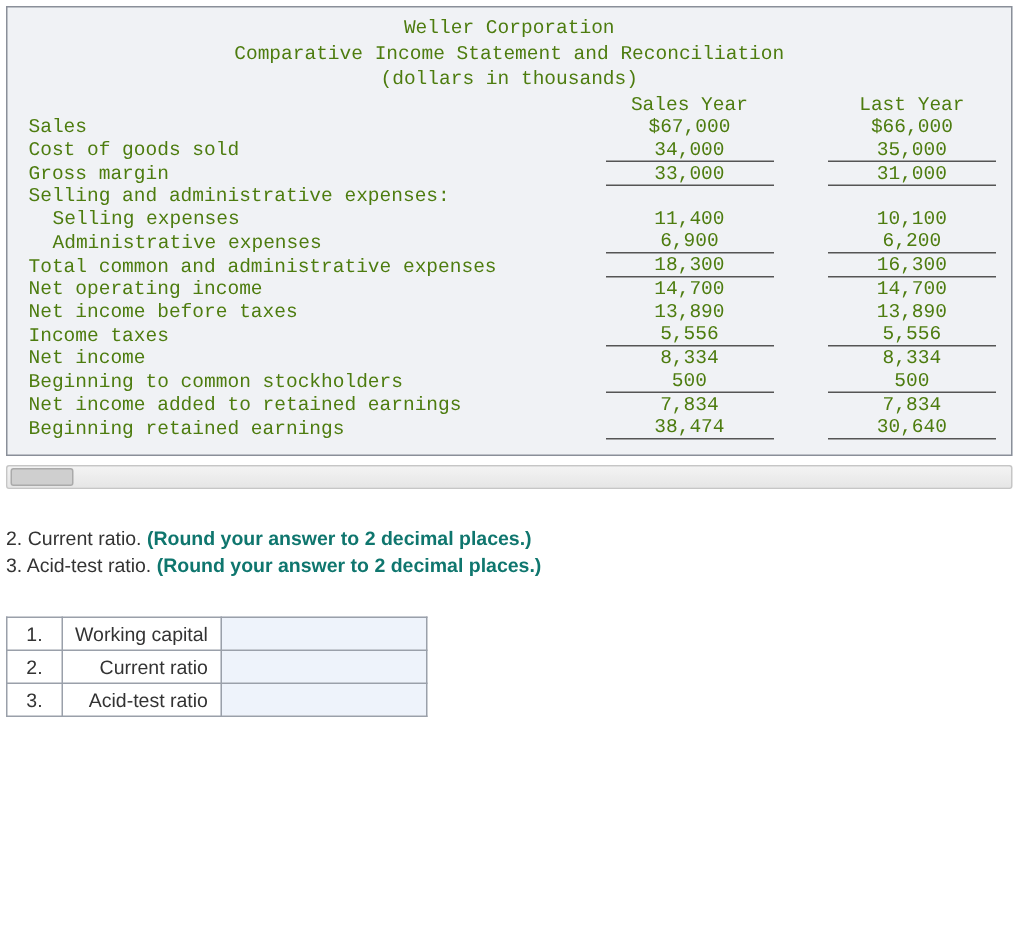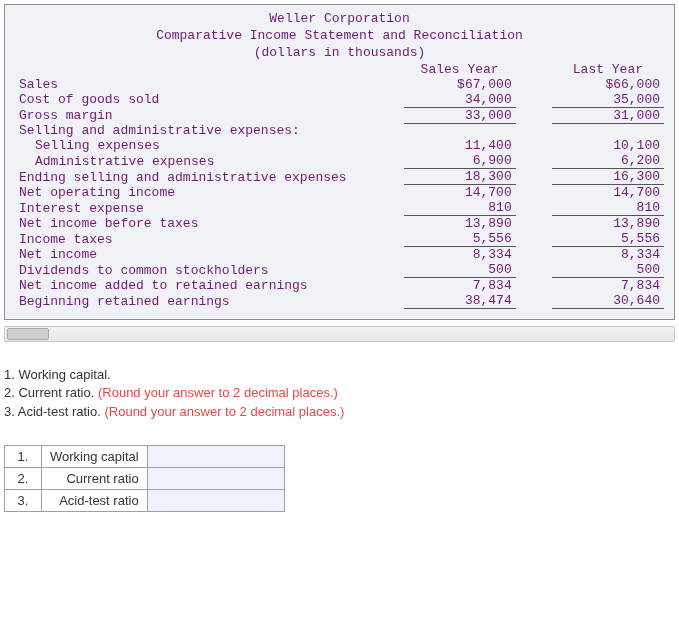--- a/index.html
+++ b/index.html
@@ -11,38 +11,38 @@
     background: #fff;
     width: 679px;
     box-sizing: border-box;
   }
   .statement {
     background: #f0f2f5;
     border: 1px solid #8a8f99;
     padding: 6px 10px 10px 10px;
     font-family: "Courier New", monospace;
     font-size: 13px;
-    color: #701a75;
+    color: #4d7c0f;
   }
   .stmt-title {
     text-align: center;
     line-height: 1.3;
   }
   table.fin {
     border-collapse: collapse;
     width: 100%;
     table-layout: fixed;
   }
   table.fin td {
     padding: 0 4px;
     vertical-align: bottom;
     white-space: nowrap;
   }
   td.label { width: 55%; }
-  td.num { width: 15%; text-align: right; }
+  td.num { width: 15%; text-align: center; }
   td.gap { width: 4%; }
   .indent1 { padding-left: 20px !important; }
   .ul { border-bottom: 1px solid #555; }
   .dbl { border-bottom: 3px double #555; }
   .hdr { text-align: center !important;}
 
   .scroll-hint {
     height: 14px;
     margin-top: 6px;
     background: linear-gradient(#f3f3f3,#e6e6e6);
@@ -57,21 +57,21 @@
     background: #cfcfcf;
     border: 1px solid #aaa;
     border-radius: 2px;
   }
 
   .req-block { margin-top: 24px; }
   .req-heading { font-weight: bold; }
   .req-text { margin: 2px 0 14px 0; }
   .q-list { margin: 0 0 24px 0; }
   .q-line { line-height: 1.4; }
-  .red { color: #ef4444; font-weight: normal; }
+  .red { color: #0f766e; font-weight: bold; }
 
   table.answer {
     border-collapse: collapse;
     font-size: 13px;
   }
   table.answer td, table.answer th {
     border: 1px solid #9aa0aa;
     padding: 3px 8px;
     background: #fff;
     font-weight: normal;
@@ -132,57 +132,51 @@
           <td class="gap"></td>
           <td class="num ">10,100</td>
         </tr>
         <tr>
           <td class="label indent1">Administrative expenses</td>
           <td class="num ul">6,900</td>
           <td class="gap"></td>
           <td class="num ul">6,200</td>
         </tr>
         <tr>
-          <td class="label">Ending selling and administrative expenses</td>
+          <td class="label">Total common and administrative expenses</td>
           <td class="num ul">18,300</td>
           <td class="gap"></td>
           <td class="num ul">16,300</td>
         </tr>
         <tr>
           <td class="label">Net operating income</td>
           <td class="num ">14,700</td>
           <td class="gap"></td>
           <td class="num ">14,700</td>
         </tr>
         <tr>
-          <td class="label">Interest expense</td>
-          <td class="num ul">810</td>
-          <td class="gap"></td>
-          <td class="num ul">810</td>
-        </tr>
-        <tr>
           <td class="label">Net income before taxes</td>
           <td class="num ">13,890</td>
           <td class="gap"></td>
           <td class="num ">13,890</td>
         </tr>
         <tr>
           <td class="label">Income taxes</td>
           <td class="num ul">5,556</td>
           <td class="gap"></td>
           <td class="num ul">5,556</td>
         </tr>
         <tr>
           <td class="label">Net income</td>
           <td class="num ">8,334</td>
           <td class="gap"></td>
           <td class="num ">8,334</td>
         </tr>
         <tr>
-          <td class="label">Dividends to common stockholders</td>
+          <td class="label">Beginning to common stockholders</td>
           <td class="num ul">500</td>
           <td class="gap"></td>
           <td class="num ul">500</td>
         </tr>
         <tr>
           <td class="label">Net income added to retained earnings</td>
           <td class="num ">7,834</td>
           <td class="gap"></td>
           <td class="num ">7,834</td>
         </tr>
@@ -195,21 +189,20 @@
       </tbody>
   </table>
 </div>
 
 <div class="scroll-hint">
   <div class="scroll-thumb"></div>
 </div>
 
 <div class="req-block">
   <div class="q-list" id="q-list">
-      <div class="q-line"><span>1. </span><span>Working capital. </span></div>
       <div class="q-line"><span>2. </span><span>Current ratio. </span><span class="red">(Round your answer to 2 decimal places.)</span></div>
       <div class="q-line"><span>3. </span><span>Acid-test ratio. </span><span class="red">(Round your answer to 2 decimal places.)</span></div>
     </div>
 
   <table class="answer">
     <tbody id="ans-body">
         <tr>
           <td class="numcell">1.</td>
           <td>Working capital</td>
           <td class="input"></td>

